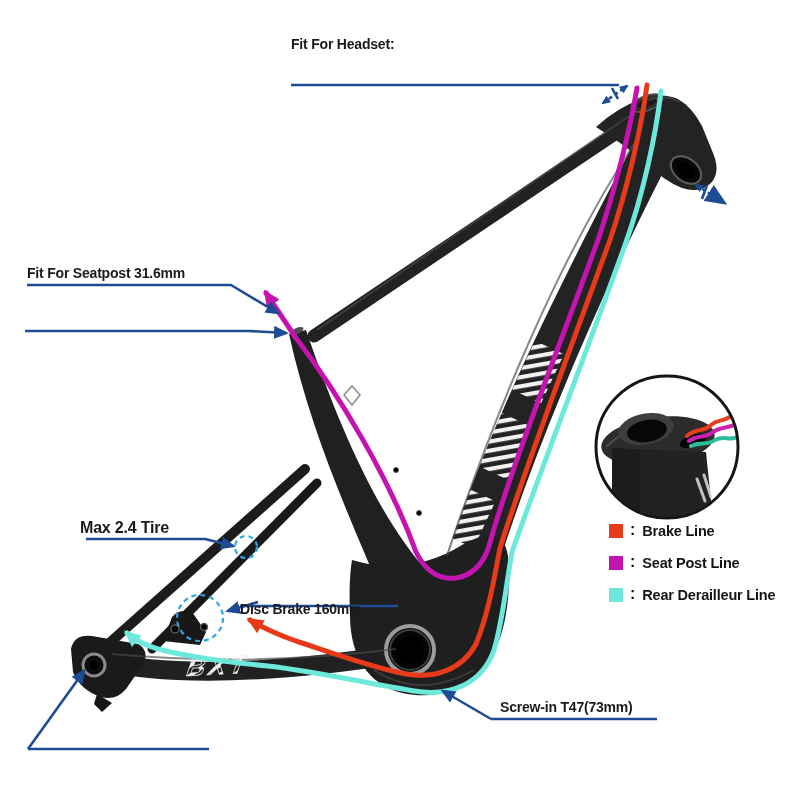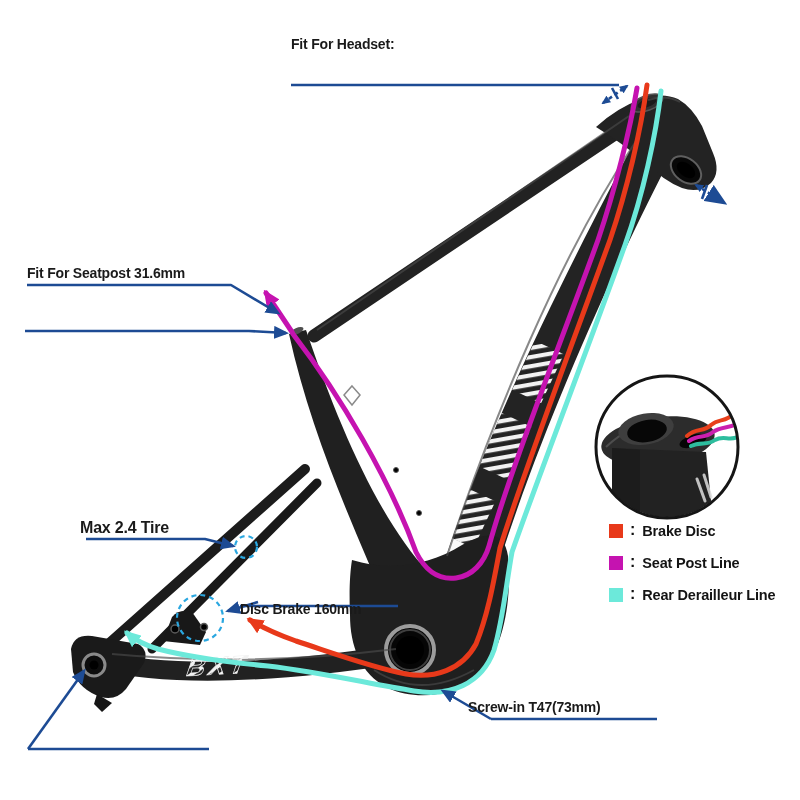--- a/index.html
+++ b/index.html
@@ -169,27 +169,27 @@
     <circle cx="667" cy="447" r="71" fill="none" stroke="#151515" stroke-width="3"></circle>
   </g>
 </svg>
 
   <div class="label" style="left:291px;top:34px;">
     <div>Fit For Headset:</div>
   </div>
   <div class="label" style="left:27px;top:263px;">Fit For Seatpost 31.6mm</div>
   <div class="label small" style="left:80px;top:517px;text-align:right;">Max 2.4 Tire</div>
   <div class="label" style="left:240px;top:584px;margin-top:15px;">Disc Brake 160mm</div>
-  <div class="label" style="left:468px;top:697px;text-align:center;">Screw-in T47(73mm)</div>
+  <div class="label" style="left:500px;top:697px;text-align:center;">Screw-in T47(73mm)</div>
 
   <div id="legend">
     <div class="legend-row">
       <span class="legend-swatch" style="background-color: rgb(232, 57, 26);"></span>
       <span class="legend-colon">:</span>
-      <span class="legend-label">Brake Disc</span>
+      <span class="legend-label">Brake Line</span>
     </div>
     <div class="legend-row">
       <span class="legend-swatch" style="background-color: rgb(197, 19, 176);"></span>
       <span class="legend-colon">:</span>
       <span class="legend-label">Seat Post Line</span>
     </div>
     <div class="legend-row">
       <span class="legend-swatch" style="background-color: rgb(108, 233, 218);"></span>
       <span class="legend-colon">:</span>
       <span class="legend-label">Rear Derailleur Line</span>

